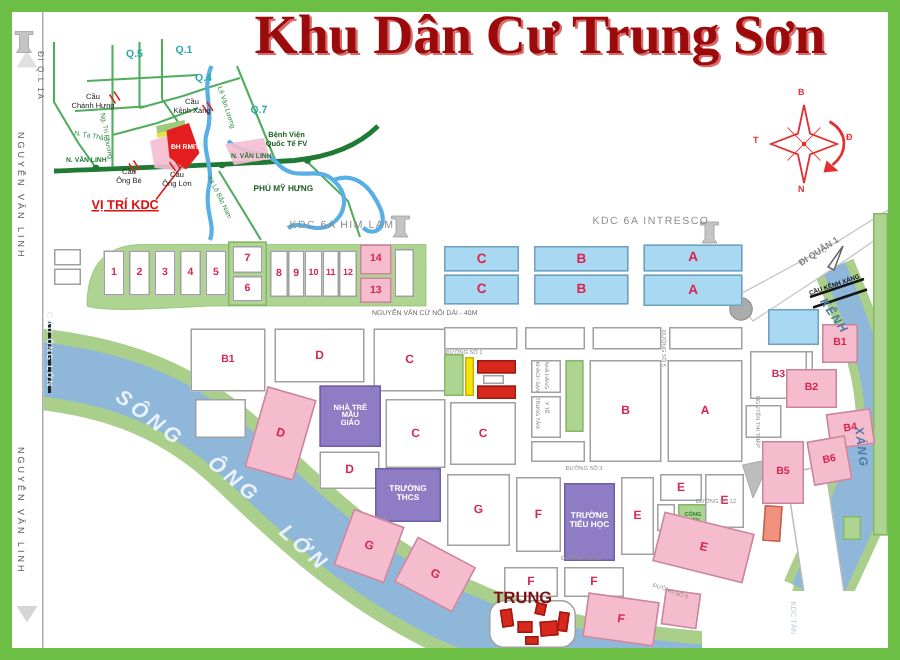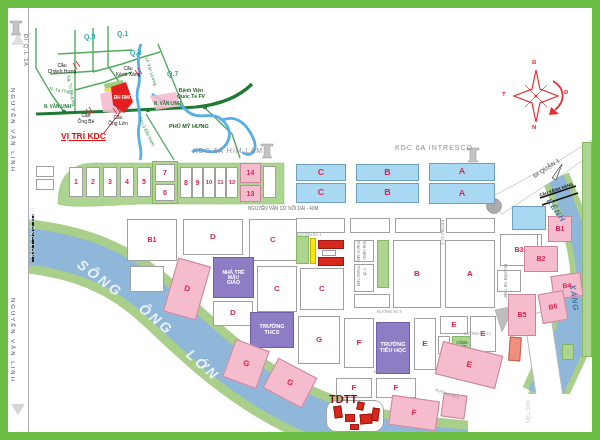--- a/index.html
+++ b/index.html
@@ -322,30 +322,31 @@
       <span class="flabel" style="left: 539px; top: 194px; font-size: 4.2px; color: rgb(17, 17, 17); font-weight: bold; transform: rotate(-19deg);">CẦU KÊNH XÁNG</span>
       <span class="flabel" style="left: 552px; top: 197px; font-size: 8px; color: rgb(74, 120, 168); font-weight: bold; font-style: italic; letter-spacing: 1px; transform: rotate(55deg);">KÊNH</span>
       <span class="flabel" style="left: 577px; top: 284px; font-size: 8px; color: rgb(74, 120, 168); font-weight: bold; font-style: italic; letter-spacing: 1px; transform: rotate(83deg);">XÁNG</span>
       <span class="flabel" style="left: 248px; top: 206px; font-size: 4.6px; color: rgb(106, 106, 106);">NGUYỄN VĂN CỪ NỐI DÀI - 40M</span>
       <span class="flabel" style="left: 84px; top: 256px; font-size: 14px; color: rgb(234, 242, 251); font-weight: bold; font-style: italic; letter-spacing: 3px; transform: rotate(37deg);">SÔNG</span>
       <span class="flabel" style="left: 146px; top: 300px; font-size: 14px; color: rgb(234, 242, 251); font-weight: bold; font-style: italic; letter-spacing: 3px; transform: rotate(40deg);">ÔNG</span>
       <span class="flabel" style="left: 194px; top: 346px; font-size: 14px; color: rgb(234, 242, 251); font-weight: bold; font-style: italic; letter-spacing: 3px; transform: rotate(42deg);">LỚN</span>
       <span class="flabel" style="left: 35px; top: 208px; font-size: 5.5px; color: rgb(218, 233, 247); font-weight: bold; letter-spacing: 1px; transform: rotate(90deg);">CẦU ÔNG LỚN</span>
       <span class="flabel" style="left: 16px; top: 88px; font-size: 6px; color: rgb(85, 85, 85); letter-spacing: 2px; transform: rotate(90deg);">NGUYỄN VĂN LINH</span>
       <span class="flabel" style="left: 16px; top: 298px; font-size: 6px; color: rgb(85, 85, 85); letter-spacing: 2px; transform: rotate(90deg);">NGUYỄN VĂN LINH</span>
-      <span class="flabel" style="left: 329px; top: 393px; font-size: 11px; color: rgb(123, 18, 18); font-weight: bold;">TDTT</span>
+      <span class="flabel" style="left: 329px; top: 393px; font-size: 11px; color: rgb(123, 18, 18); font-weight: bold;">TRUNG</span>
       <span class="flabel" style="left: 297px; top: 233px; font-size: 3.8px; color: rgb(144, 144, 144);">ĐƯỜNG SỐ 1</span>
       <span class="flabel" style="left: 377px; top: 310px; font-size: 3.8px; color: rgb(144, 144, 144);">ĐƯỜNG SỐ 3</span>
       <span class="flabel" style="left: 374px; top: 370px; font-size: 3.8px; color: rgb(144, 144, 144);">ĐƯỜNG SỐ 10</span>
       <span class="flabel" style="left: 464px; top: 332px; font-size: 3.8px; color: rgb(144, 144, 144);">ĐƯỜNG SỐ 12</span>
       <span class="flabel" style="left: 436px; top: 388px; font-size: 3.8px; color: rgb(144, 144, 144); transform: rotate(20deg);">ĐƯỜNG SỐ 9</span>
       <span class="flabel" style="left: 444px; top: 220px; font-size: 3.8px; color: rgb(144, 144, 144); transform: rotate(90deg);">ĐƯỜNG SỐ 5</span>
       <span class="flabel" style="left: 507px; top: 264px; font-size: 3.8px; color: rgb(144, 144, 144); transform: rotate(90deg);">NGUYỄN THỊ THẬP</span>
       <span class="flabel" style="left: 530px; top: 401px; font-size: 5px; color: rgb(191, 203, 214); transform: rotate(90deg);">KDC TÂN</span>
       <span class="flabel" style="left: 360px; top: 241px; font-size: 3.5px; color: rgb(119, 119, 119); transform: rotate(90deg);">KHÁCH SẠN</span>
       <span class="flabel" style="left: 366px; top: 241px; font-size: 3.5px; color: rgb(119, 119, 119); transform: rotate(90deg);">NHÀ HÀNG</span>
       <span class="flabel" style="left: 360px; top: 265px; font-size: 3.5px; color: rgb(119, 119, 119); transform: rotate(90deg);">TRUNG TÂM</span>
       <span class="flabel" style="left: 366px; top: 268px; font-size: 3.5px; color: rgb(119, 119, 119); transform: rotate(90deg);">Y TẾ</span>
     </div>
 
+  <h1 id="title">Khu Dân Cư Trung Sơn</h1>
 
   <div id="frame"></div>
 </div>
 
 </body></html>

